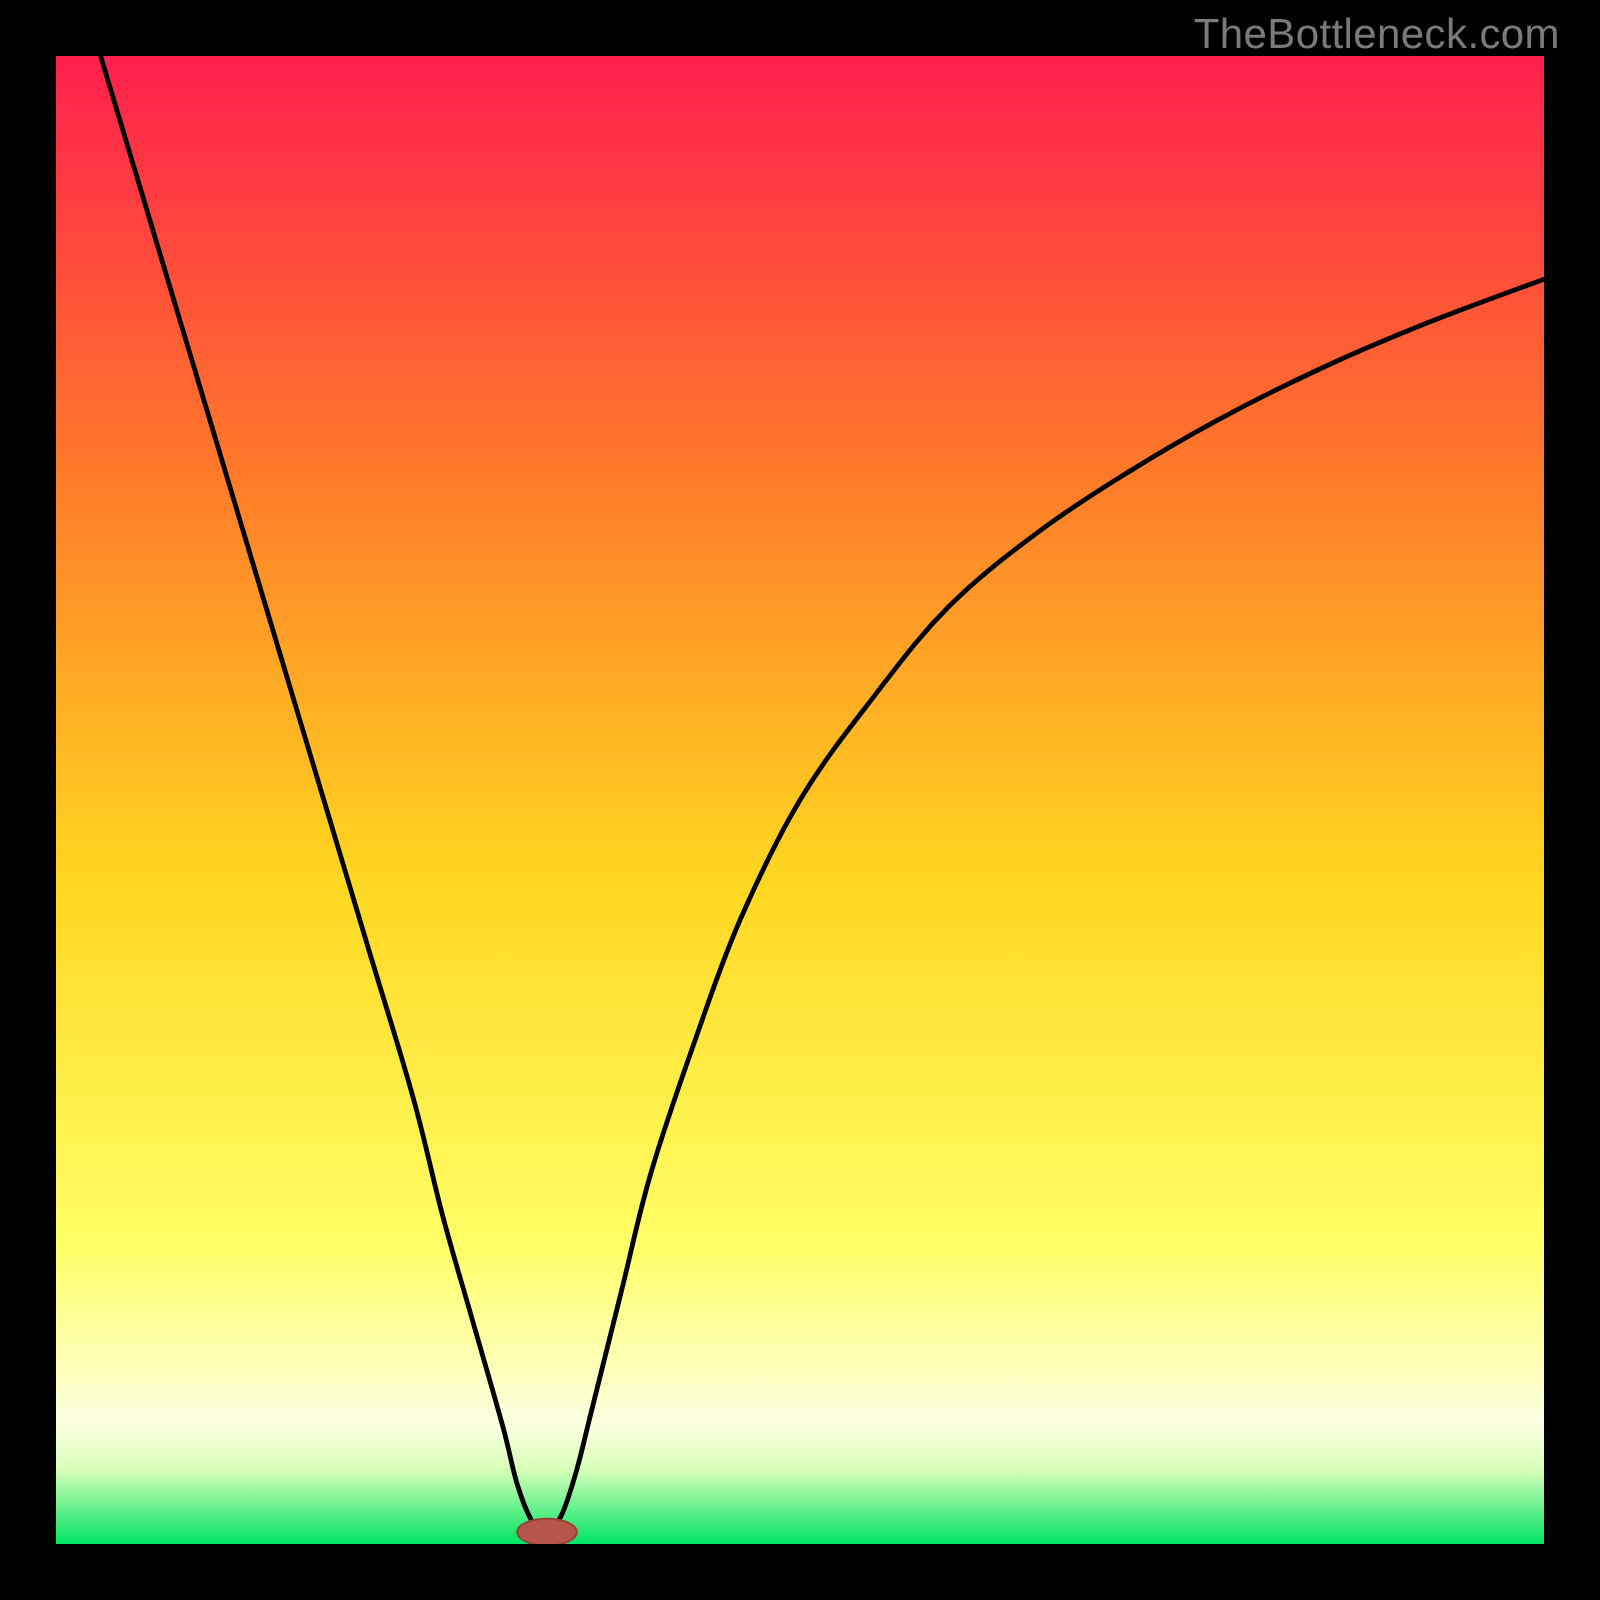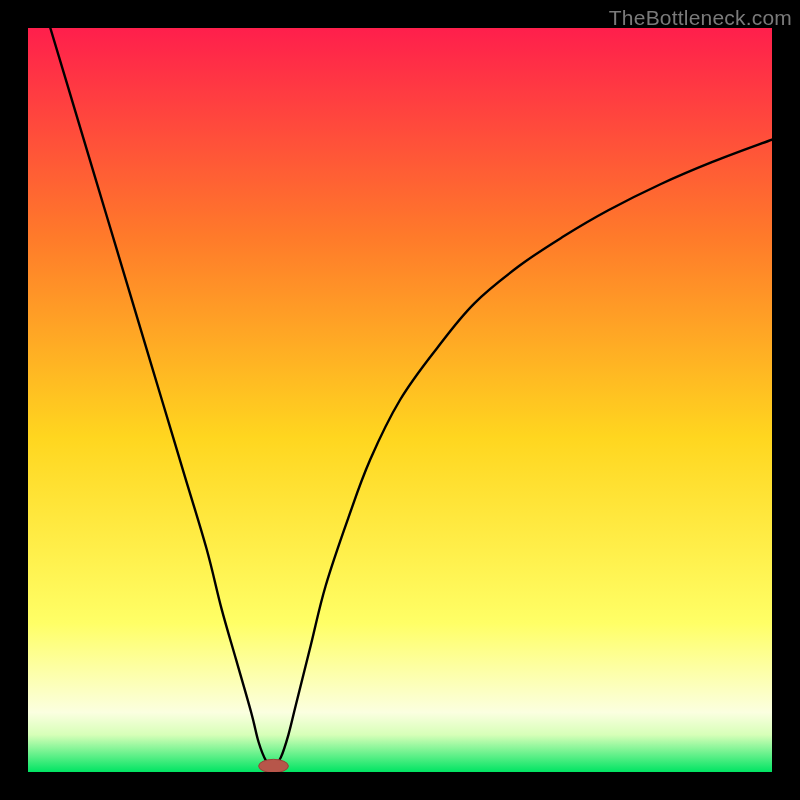--- a/index.html
+++ b/index.html
@@ -22,21 +22,21 @@
   .plot {
     position: absolute;
     left: 0;
     top: 0;
     width: 744px;
     height: 744px;
   }
   .watermark {
     position: absolute;
     top: 6px;
-    right: 8px;
+    right: 20px;
     color: #7a7a7a;
     font-size: 21px;
     font-weight: 400;
     letter-spacing: 0.2px;
     user-select: none;
   }
   svg { display: block; }
 </style>
 </head>
 <body>

